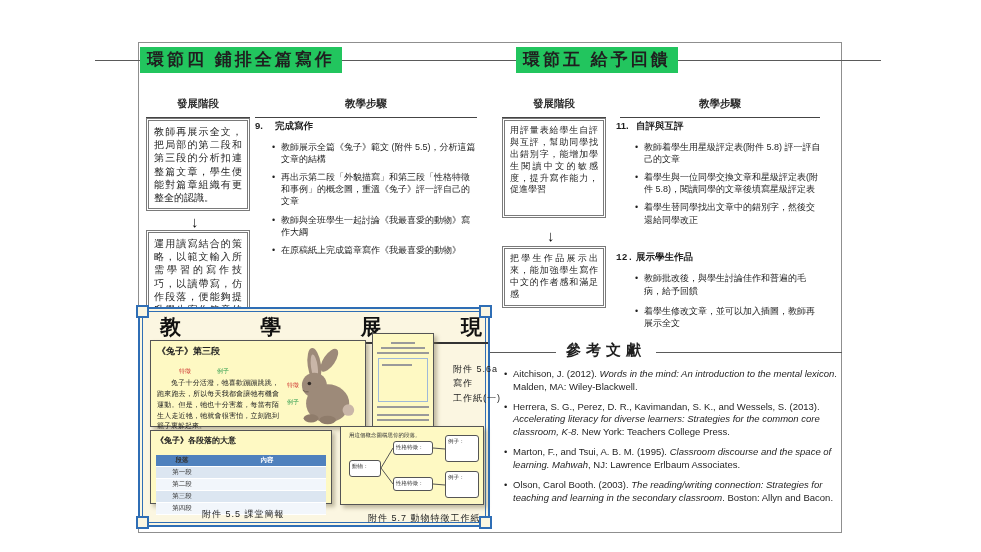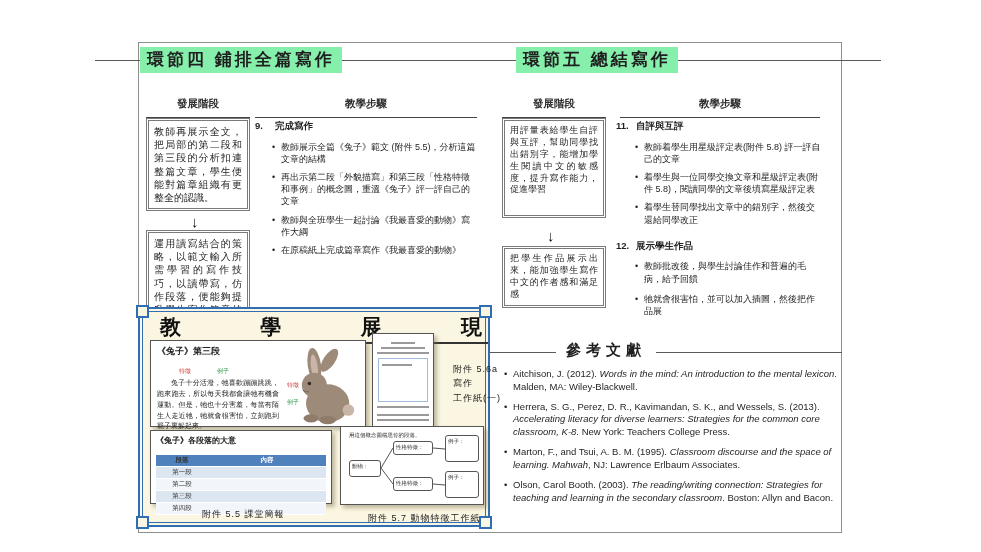--- a/index.html
+++ b/index.html
@@ -5,21 +5,21 @@
   html,body { margin:0; padding:0; background:#ffffff; }
   .page { position:relative; width:981px; height:552px; background:#ffffff;
           font-family:"Liberation Sans","DejaVu Sans",sans-serif; color:#2b2b2b; overflow:hidden; }
 
   
   .outer-box { position:absolute; left:138px; top:42px; width:704px; height:491px;
                border:1px solid #8f8f8f; box-sizing:border-box; }
   .title-line { position:absolute; top:60px; left:95px; width:786px; height:1px; background:#5a5a5a; z-index:1; }
 
   .section-title { position:absolute; top:47px; font-size:17px; font-weight:bold; letter-spacing:3px;
-                   color:#1f1f1f; background:#86efac; padding:0 7px; line-height:26px; z-index:2; white-space:nowrap; }
+                   color:#1f1f1f; background:#22c55e; padding:0 7px; line-height:26px; z-index:2; white-space:nowrap; }
 
   
   .col-header { position:absolute; text-align:center; font-size:10.5px; font-weight:bold; color:#2b2b2b;
                 padding-bottom:6px; border-bottom:1px solid #444; box-sizing:border-box; }
 
   
   .dev-box { position:absolute; border:3px double #7a7a7a; background:#fff; padding:4px 5px;
              font-size:10px; line-height:1.32; text-align:justify; color:#1f1f1f; box-sizing:border-box; }
   .down-arrow { position:absolute; font-size:15px; font-weight:bold; color:#111; line-height:1; }
   .down-arrow::before { content:"↓"; }
@@ -45,21 +45,21 @@
               border:2px solid #2f6eb5; box-sizing:border-box;
               box-shadow: inset 0 0 0 2px #fbf6e1, inset 0 0 0 3px #2f6eb5; }
   .corner { position:absolute; width:9px; height:9px; background:#fbf6e1; border:2px solid #2f6eb5; z-index:3; }
   .corner.tl { left:-4px; top:-4px; } .corner.tr { right:-4px; top:-4px; }
   .corner.bl { left:-4px; bottom:-4px; } .corner.br { right:-4px; bottom:-4px; }
 
   .showcase-title { position:absolute; left:14px; top:4px; width:322px; display:flex; justify-content:space-between;
                     font-family:"Liberation Serif","DejaVu Serif",serif; font-size:21px; font-weight:bold; color:#111;
                     border-bottom:2px solid #333; padding:0 6px 1px 6px; }
 
-  .card { position:absolute; background:#ffffff; border:1px solid #555; box-shadow:3px 3px 4px rgba(120,110,80,0.45);
+  .card { position:absolute; background:#fef9c3; border:1px solid #555; box-shadow:3px 3px 4px rgba(120,110,80,0.45);
           box-sizing:border-box; }
   .card1 { left:10px; top:31px; width:216px; height:87px; padding:4px 6px;
            font-family:"Liberation Serif","DejaVu Serif",serif; }
   .card1-title { font-size:9px; font-weight:bold; color:#222; }
   .tag { font-size:6px; }
   .tag.red { color:#d2403a; } .tag.green { color:#2f9e4f; }
   .tag-row { margin:1px 0 1px 22px; }
   .tag-row .tag { margin-right:22px; }
   .card1-par { width:122px; font-size:7px; line-height:1.55; text-align:justify; text-indent:14px; color:#222; }
   .side-tags { position:absolute; right:66px; top:40px; display:flex; flex-direction:column; gap:8px; }
@@ -94,21 +94,21 @@
 </style>
 </head>
 <body>
 
 <div class="page">
 
   <div class="outer-box"></div>
   <div class="title-line"></div>
 
   <div class="section-title" style="left:140px;">環節四 鋪排全篇寫作</div>
-  <div class="section-title" style="left:516px;">環節五 總結寫作</div>
+  <div class="section-title" style="left:516px;">環節五 給予回饋</div>
 
   <div class="col-header" style="left:146px; top:97px; width:104px;">發展階段</div>
   <div class="dev-box" style="left:146px; top:118px; width:104px; min-height:92px;">教師再展示全文，把局部的第二段和第三段的分析扣連整篇文章，學生便能對篇章組織有更整全的認識。</div>
   <div class="down-arrow" style="left:191px; top:214px;"></div>
   <div class="dev-box" style="left:146px; top:230px; width:104px; min-height:72px;">運用讀寫結合的策略，以範文輸入所需學習的寫作技巧，以讀帶寫，仿作段落，便能夠提升學生寫作篇章的能力</div>
 
   <div class="col-header" style="left:255px; top:97px; width:222px;">教學步驟</div>
   <div class="steps-flow" style="left:255px; top:120px; width:222px;">
     <div class="step-head">
       <span class="num">9.</span><span>完成寫作</span>
@@ -129,26 +129,26 @@
   <div class="col-header" style="left:620px; top:97px; width:200px;">教學步驟</div>
   <div class="steps-flow" style="left:616px; top:120px; width:206px;">
     <div class="step-head">
       <span class="num">11.</span><span>自評與互評</span>
     </div>
     <div style="padding-left:18px;">
       <div class="bullet">教師着學生用星級評定表(附件 5.8) 評一評自己的文章</div>
       <div class="bullet">着學生與一位同學交換文章和星級評定表(附件 5.8)，閱讀同學的文章後填寫星級評定表</div>
       <div class="bullet">着學生替同學找出文章中的錯別字，然後交還給同學改正</div>
     </div>
-    <div class="step-head" style="margin-top:14px;">
+    <div class="step-head" style="margin-top:26px;font-family:Liberation Mono, monospace;">
       <span class="num">12.</span><span>展示學生作品</span>
     </div>
     <div style="padding-left:18px;">
       <div class="bullet" style="margin-bottom:8px;">教師批改後，與學生討論佳作和普遍的毛病，給予回饋</div>
-      <div class="bullet">牠就會很害怕，並可以加入插圖，然後把作品展</div>
+      <div class="bullet">着學生修改文章，並可以加入插圖，教師再展示全文</div>
     </div>
   </div>
 
   <div class="refs-line"></div>
   <div class="refs-title">參考文獻</div>
   <div class="refs-list">
     <div class="ref-item">
       <span>Aitchison, J. (2012). </span><span class="it">Words in the mind: An introduction to the mental lexicon</span><span>. Malden, MA: Wiley-Blackwell.</span>
     </div>
     <div class="ref-item">

